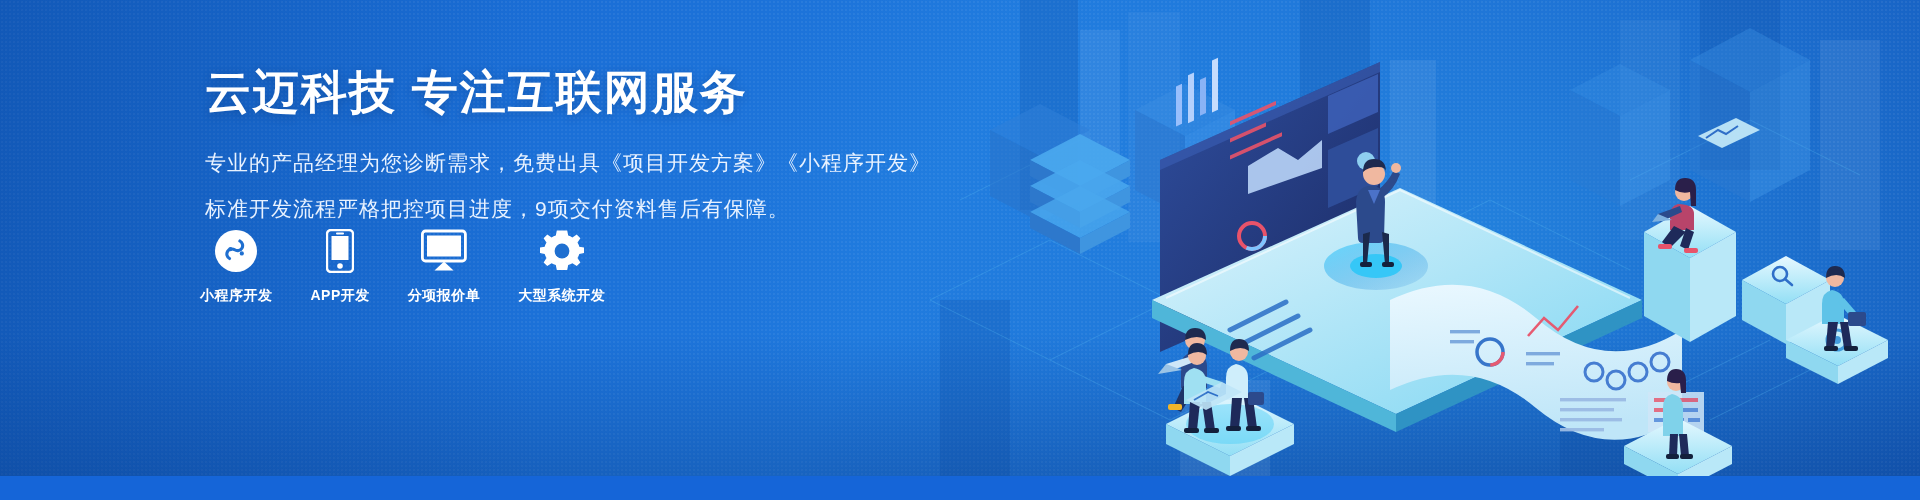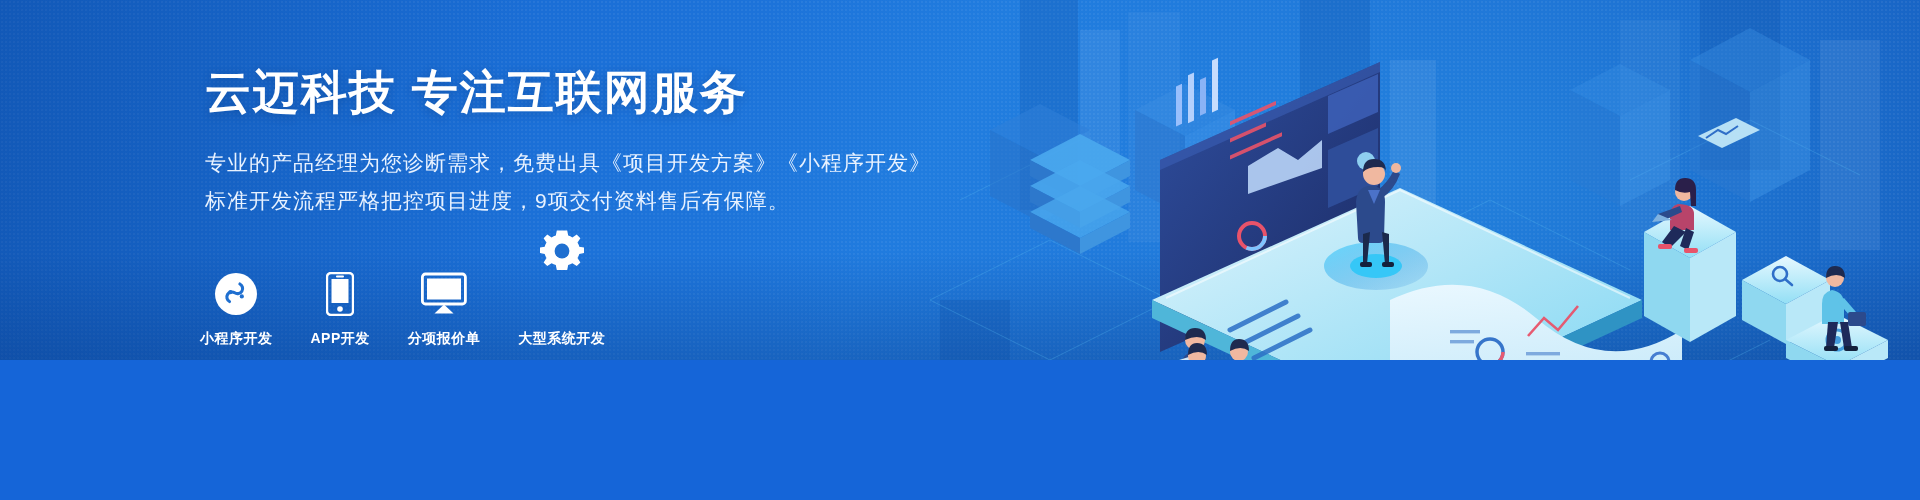--- a/index.html
+++ b/index.html
@@ -2,21 +2,21 @@
 <html><head>
 <meta charset="utf-8">
 <style>
   html,body{margin:0;padding:0;}
   body{
     width:1920px;height:500px;overflow:hidden;
     font-family:"Liberation Sans","DejaVu Sans",sans-serif;
     background:#1565d8;
   }
   #banner{
-    position:relative;width:1920px;height:360px;overflow:hidden;
+    position:relative;width:1920px;height:476px;overflow:hidden;
     background:
       radial-gradient(1200px 700px at 76% 48%, rgba(41,150,235,0.55) 0%, rgba(22,98,206,0.0) 62%),
       linear-gradient(118deg,#1667cf 0%,#1a6ed6 26%,#1f78dd 48%,#1b69cf 70%,#1357b8 100%);
   }
   
   #banner:before{
     content:"";position:absolute;inset:0;
     background-image:radial-gradient(rgba(255,255,255,0.055) 1px, transparent 1px);
     background-size:4px 4px;
     pointer-events:none;
@@ -32,26 +32,26 @@
   .copy{position:absolute;left:205px;top:66px;z-index:6;}
   .headline{
     color:#ffffff;font-size:46px;line-height:1.15;font-weight:bold;
     letter-spacing:2px;margin:0 0 26px 0;white-space:nowrap;
     text-shadow:0 2px 10px rgba(0,30,80,0.25);
   }
   .sub{
     color:#e8f2ff;font-size:21px;line-height:36px;letter-spacing:1px;
     margin:0;white-space:nowrap;font-weight:normal;
   }
-  .sub.second{margin-top:2px;}
+  .sub.second{margin-top:10px;}
 
   
   .services{position:absolute;left:200px;top:228px;display:flex;align-items:flex-end;z-index:6;}
   .svc{display:flex;flex-direction:column;align-items:center;width:auto;margin-right:38px;}
-  .svc:last-child{margin-right:0;gap:43px;}
+  .svc:last-child{margin-right:0;}
   .svc-ico{height:46px;display:flex;align-items:center;justify-content:center;margin-bottom:13px;}
   .svc-ico svg{display:block;}
   .svc-label{color:#ffffff;font-size:14px;font-weight:bold;letter-spacing:0.5px;white-space:nowrap;}
 
   
   .deco{position:absolute;inset:0;z-index:1;pointer-events:none;}
   .blk{position:absolute;background:rgba(255,255,255,0.045);}
   .blk.d2{background:rgba(255,255,255,0.075);}
   .blk.d3{background:rgba(10,60,140,0.18);}
 

